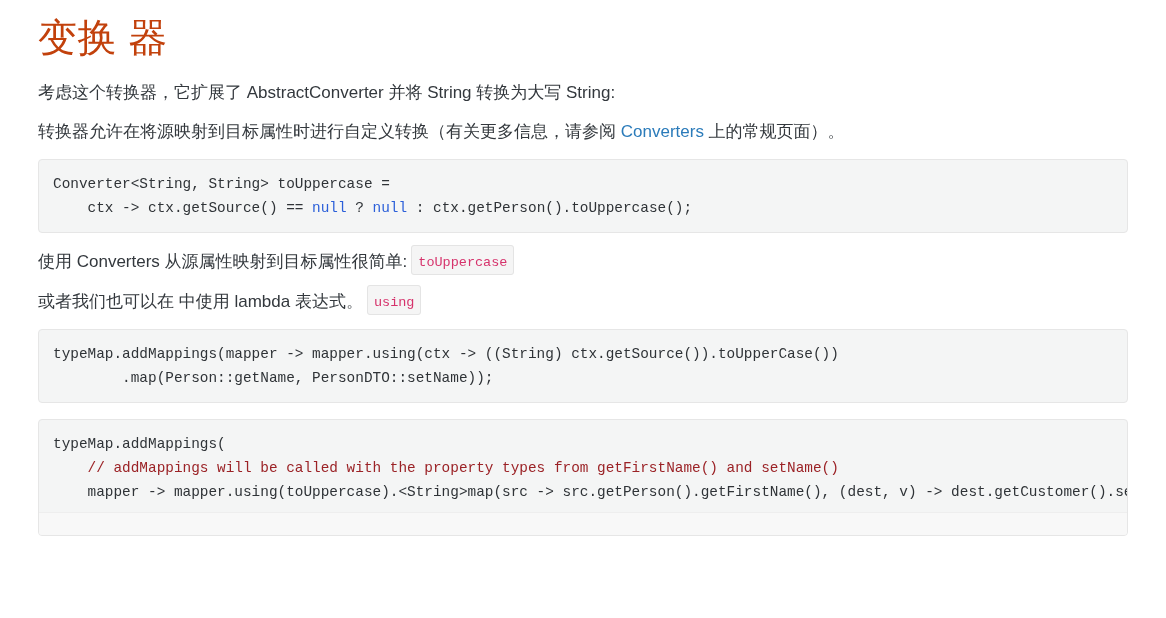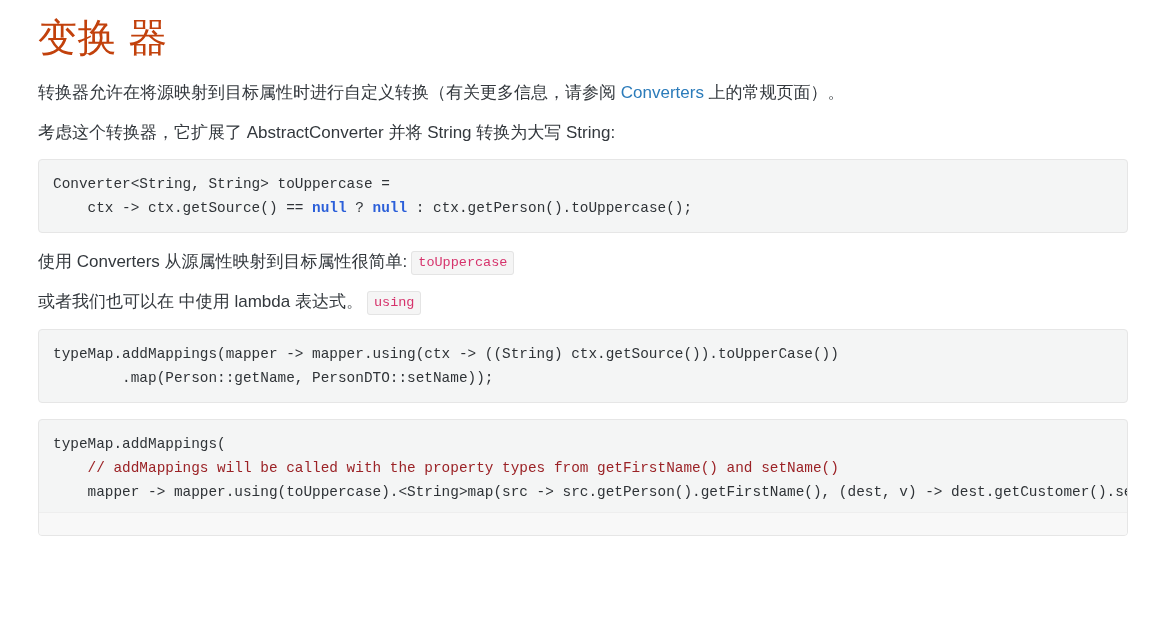--- a/index.html
+++ b/index.html
@@ -40,21 +40,21 @@
     color: #2b7bba;
     text-decoration: none;
   }
   code.inline {
     font-family: "Liberation Mono", "DejaVu Sans Mono", monospace;
     font-size: 13.5px;
     color: #d6336c;
     background: #f5f5f5;
     border: 1px solid #e4e4e4;
     border-radius: 3px;
-    padding: 3px 6px 4px 6px;
+    padding: 9px 6px 4px 6px;
     margin-left: 4px;
     vertical-align: 1px;
     white-space: pre;
   }
   .codeblock {
     background: #f4f5f5;
     border: 1px solid #e6e6e6;
     border-radius: 4px;
     margin: 0 0 16px 0;
     padding: 12px 0 12px 0;
@@ -64,43 +64,43 @@
   .codeblock pre {
     margin: 0;
     padding: 0 14px;
     font-family: "Liberation Mono", "DejaVu Sans Mono", monospace;
     font-size: 14.4px;
     line-height: 24px;
     color: #2f3337;
     white-space: pre;
     overflow: hidden;
   }
-  .kw { color: #2b5fd9; font-weight: bold; }
+  .kw { color: #2b5fd9; }
   .cmt { color: #9b2226; }
   .scrollbar {
     height: 22px;
     background: #f8f8f8;
     border-top: 1px solid #eeeeee;
     display: flex;
     align-items: center;
     padding: 0 0;
     margin-top: 8px;
   }
   .lastblock { padding-bottom: 0; }
 </style>
 </head>
 <body>
 
 <div class="page">
 
   <h1 class="page-title">变换 器</h1>
 
+  <p class="para tight">考虑这个转换器，它扩展了 AbstractConverter 并将 String 转换为大写 String:</p>
+
   <p class="para"><span>转换器允许在将源映射到目标属性时进行自定义转换（有关更多信息，请参阅 </span><a class="doclink" href="#">Converters</a><span> 上的常规页面）。</span></p>
-
-  <p class="para tight">考虑这个转换器，它扩展了 AbstractConverter 并将 String 转换为大写 String:</p>
 
   <div class="codeblock">
     <pre><span>Converter&lt;String, String&gt; toUppercase =</span>
 <span>    ctx -&gt; ctx.getSource() == </span><span class="kw">null</span><span> ? </span><span class="kw">null</span><span> : ctx.getPerson().toUppercase();</span></pre>
   </div>
 
   <p class="para tight"><span>使用 Converters 从源属性映射到目标属性很简单:</span><code class="inline">toUppercase</code></p>
 
 
   <p class="para tight"><span>或者我们也可以在 中使用 lambda 表达式。</span><code class="inline">using</code></p>

